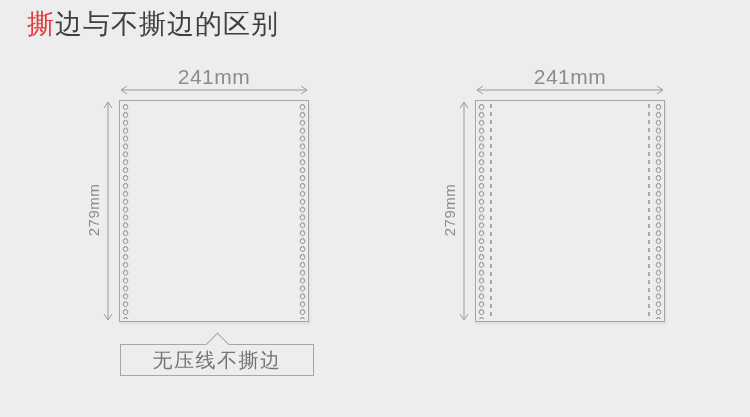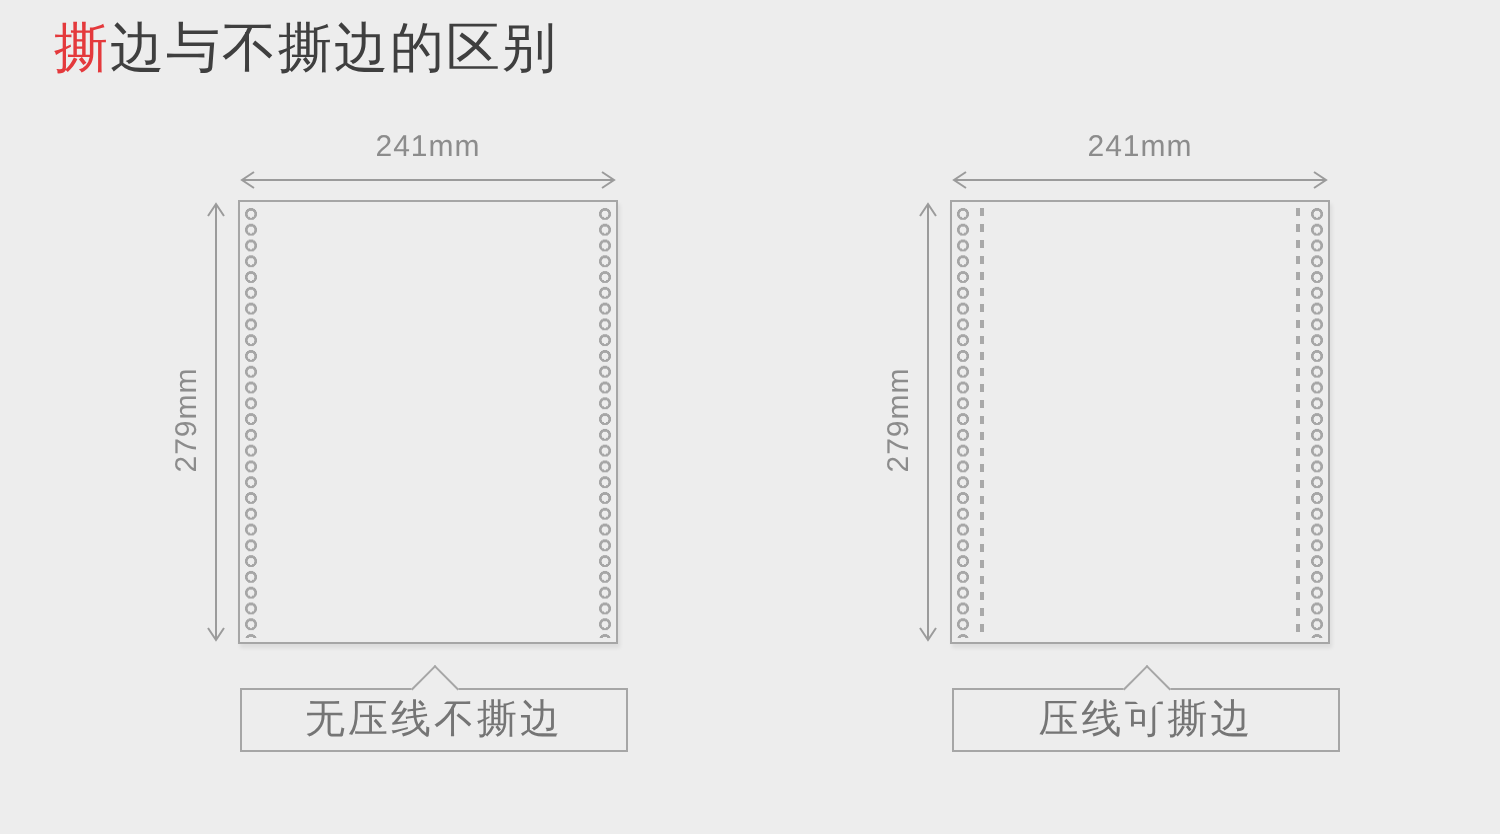--- a/index.html
+++ b/index.html
@@ -31,21 +31,21 @@
   }
   .diagram.d-left  { left: 49px; }
   .diagram.d-right { left: 405px; }
 
   .width-label {
     position: absolute;
     left: 70px;
     top: 5px;
     width: 190px;
     text-align: center;
-    font-size: 15px;
+    font-size: 21px;
     color: #8c8c8c;
     letter-spacing: 0.5px;
   }
   .h-arrow {
     position: absolute;
     left: 70px;
     top: 24px;
     width: 190px;
     height: 12px;
   }
@@ -173,19 +173,15 @@
       <line class="stroke" x1="6" y1="2" x2="6" y2="220"></line>
       <polyline class="stroke" points="2,8 6,2 10,8"></polyline>
       <polyline class="stroke" points="2,214 6,220 10,214"></polyline>
     </svg>
     <div class="paper">
       <div class="holes h-left"></div>
       <div class="holes h-right"></div>
       <div class="tear-line t-left"></div>
       <div class="tear-line t-right"></div>
     </div>
-    <div class="caption-box">
-      <div class="caption-pointer"></div>
-      <span>压线可撕边</span>
-    </div>
   </div>
 
 </div>
 
 </body></html>

